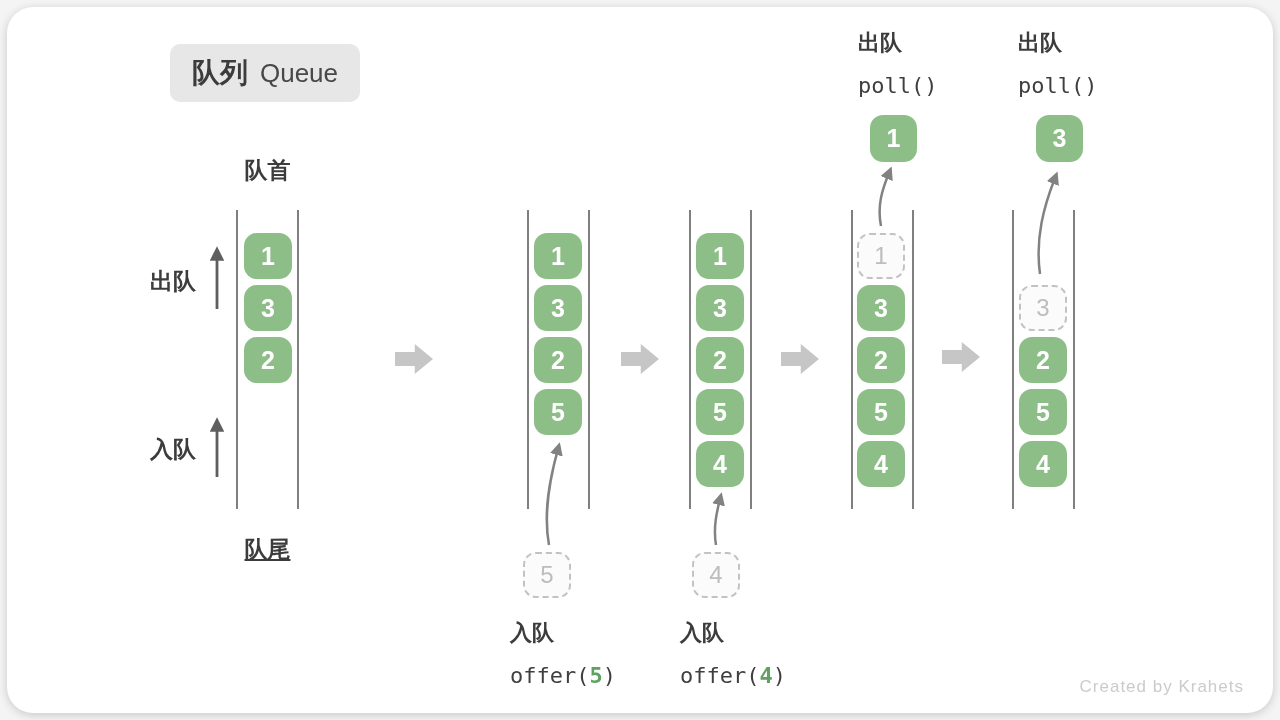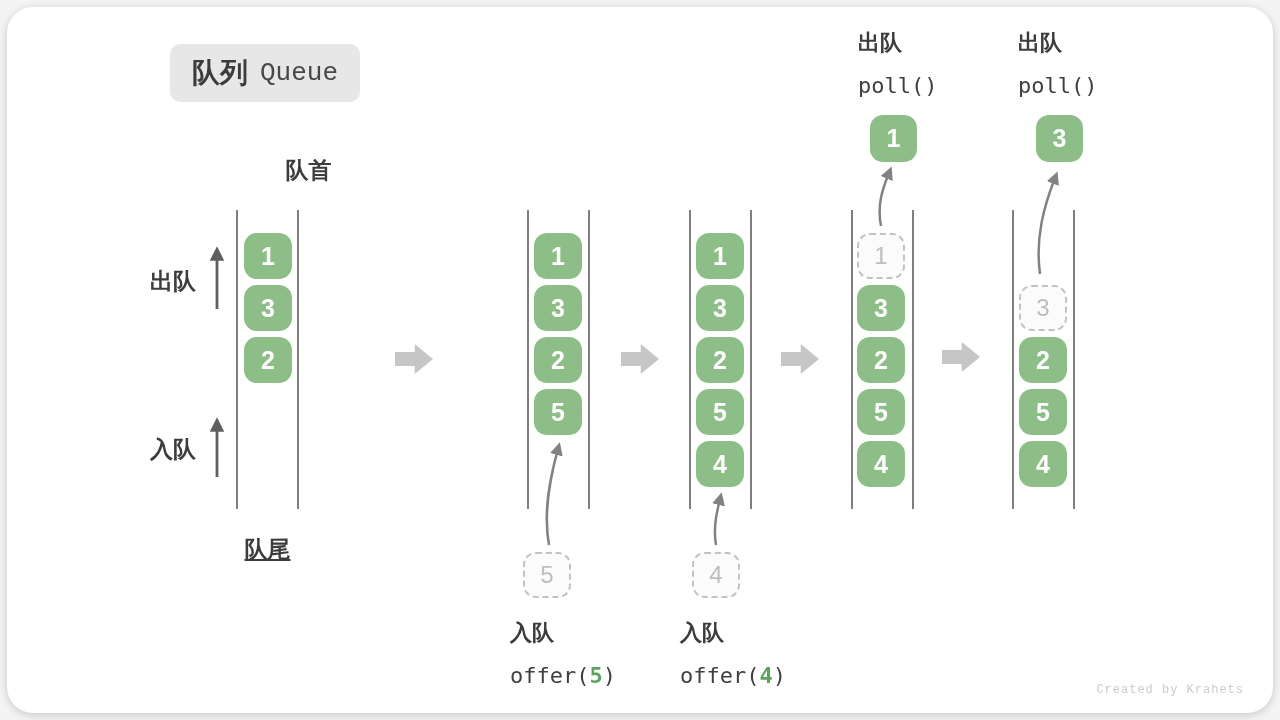--- a/index.html
+++ b/index.html
@@ -27,21 +27,21 @@
     position: absolute; left: 7px; top: 7px; right: 7px; bottom: 7px;
     background: #FFFFFF; border-radius: 26px;
     box-shadow: 0 2px 10px rgba(0,0,0,0.18);
   }
   .title-box {
     position: absolute; left: 170px; top: 44px; width: 190px; height: 58px;
     background: var(--title-bg); border-radius: 10px;
     display: flex; align-items: center; justify-content: center; gap: 12px;
   }
   .title-zh { font-size: 28px; font-weight: 700; color: var(--text-dark); }
-  .title-en { font-family: Liberation Mono, monospace; font-size: 26px; color: #484848; }
+  .title-en { font-family: Liberation Sans, sans-serif; font-size: 26px; color: #484848; }
 
   .side-label { position: absolute; font-size: 23px; font-weight: 700; color: var(--text-dark); }
   .center-61 { width: 61px; text-align: center; }
 
   .wall { position: absolute; width: 1.5px; top: 210px; height: 299px; background: var(--wall-line); z-index: 1; }
 
   .cell {
     position: absolute; width: 48px; height: 46px; border-radius: 13px;
     background: var(--cell-green); color: #FFFFFF;
     display: flex; align-items: center; justify-content: center;
@@ -62,42 +62,42 @@
   .op-block { position: absolute; z-index: 2; }
   .op-label { font-size: 22px; font-weight: 600; color: var(--text-dark); }
   .op-code {
     margin-top: 15px; font-family: "DejaVu Sans Mono", "Liberation Mono", monospace;
     font-size: 22px; color: #3F3F3F; white-space: nowrap;
   }
   .op-code .arg { color: var(--arg-green); font-weight: 700; }
 
   .watermark {
     position: absolute; right: 36px; bottom: 23px;
-    font-family: Liberation Mono, monospace;
-    font-size: 12px; color: var(--watermark-gray); letter-spacing: 1px;
+    font-family: Liberation Sans, sans-serif;
+    font-size: 17px; color: var(--watermark-gray); letter-spacing: 1px;
   }
 
   svg.arrow-layer { position: absolute; left: 0; top: 0; width: 1280px; height: 720px; z-index: 3; pointer-events: none; }
   .curve-path { stroke: var(--curve-arrow); stroke-width: 2.5; fill: none; }
   .side-path  { stroke: var(--side-arrow);  stroke-width: 2.8; fill: none; }
   .head-gray  { fill: var(--curve-arrow); }
   .head-dark  { fill: var(--side-arrow); }
 </style>
 </head>
 <body>
 
 <div id="canvas">
   <div class="card"></div>
 
   <div class="title-box">
     <span class="title-zh">队列</span>
     <span class="title-en">Queue</span>
   </div>
 
-  <div class="side-label center-61" style="left:237px; top:155px;margin-left:41px;">队首</div>
+  <div class="side-label center-61" style="left:237px; top:155px;">队首</div>
   <div class="side-label center-61" style="left:237px; top:534px;text-decoration:underline;">队尾</div>
   <div class="side-label" style="left:150px; top:266px;">出队</div>
   <div class="side-label" style="left:150px; top:434px;">入队</div>
 
   <div>
     <div class="wall" style="left:236px;"></div>
     <div class="wall" style="left:297px;"></div>
     <div class="cell" style="left:244px; top:233px;">1</div>
     <div class="cell" style="left:244px; top:285px;">3</div>
     <div class="cell" style="left:244px; top:337px;">2</div>

